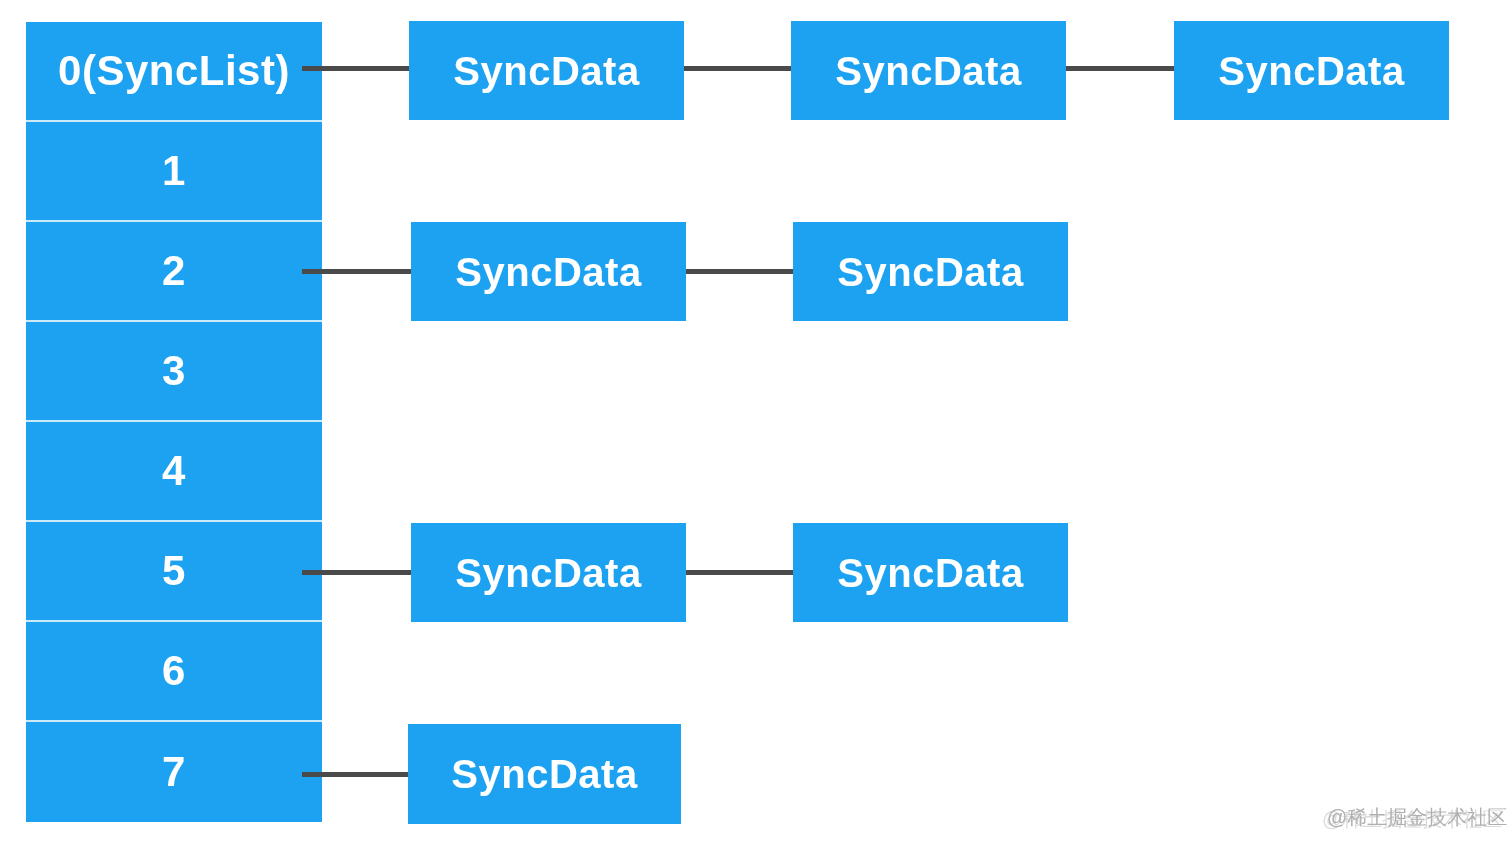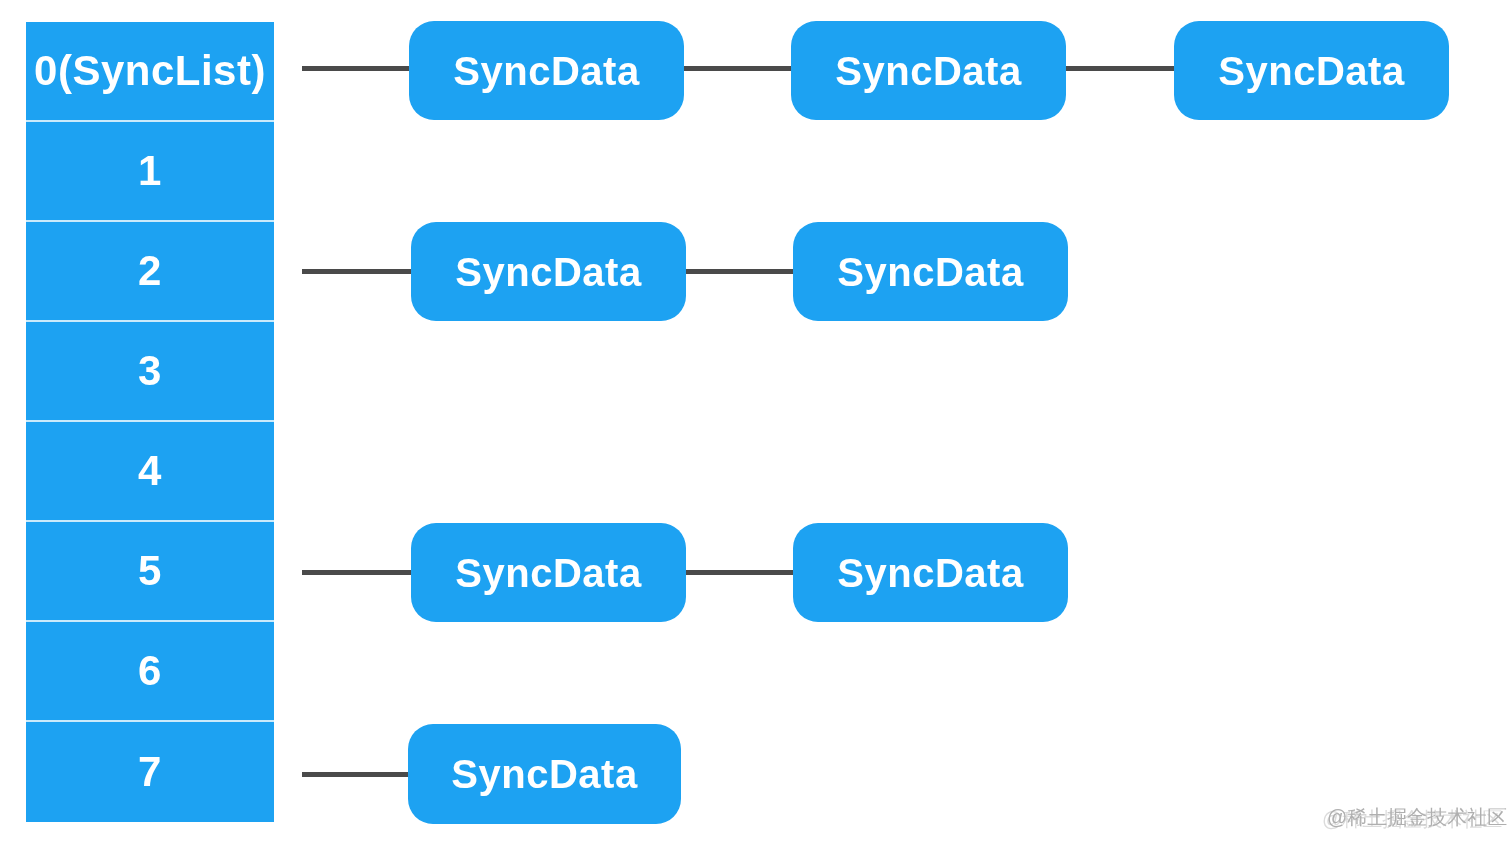--- a/index.html
+++ b/index.html
@@ -13,40 +13,40 @@
   html,body{margin:0;padding:0;}
   body{background:var(--background);font-family:"Liberation Sans", sans-serif;}
   .canvas{
     position:relative;
     width:1512px;height:849px;
     background:var(--background);
     overflow:hidden;
   }
   
   .bucket-col{
-    position:absolute;left:26px;top:22px;width:248px;
+    position:absolute;left:26px;top:22px;width:296px;
   }
   .bucket{
     height:98px;
     background:var(--box-blue);
     border-bottom:2px solid var(--cell-divider);
     display:flex;align-items:center;justify-content:center;
   }
   .bucket:last-child{border-bottom:none;height:100px;}
   .bucket .lbl{
     color:var(--label-white);
     font-size:42px;font-weight:700;line-height:1;
     letter-spacing:0.5px;
   }
   
   .node{
     position:absolute;
     width:275px;height:99px;
     background:var(--box-blue);
-    display:flex;align-items:center;justify-content:center;border-radius:25px;
+    display:flex;align-items:center;justify-content:center;
   }
   .node .lbl{
     color:var(--label-white);
     font-size:40px;font-weight:700;line-height:1;
     letter-spacing:0.5px;
   }
   
   .link{
     position:absolute;height:5px;
     background:var(--connector-gray);

